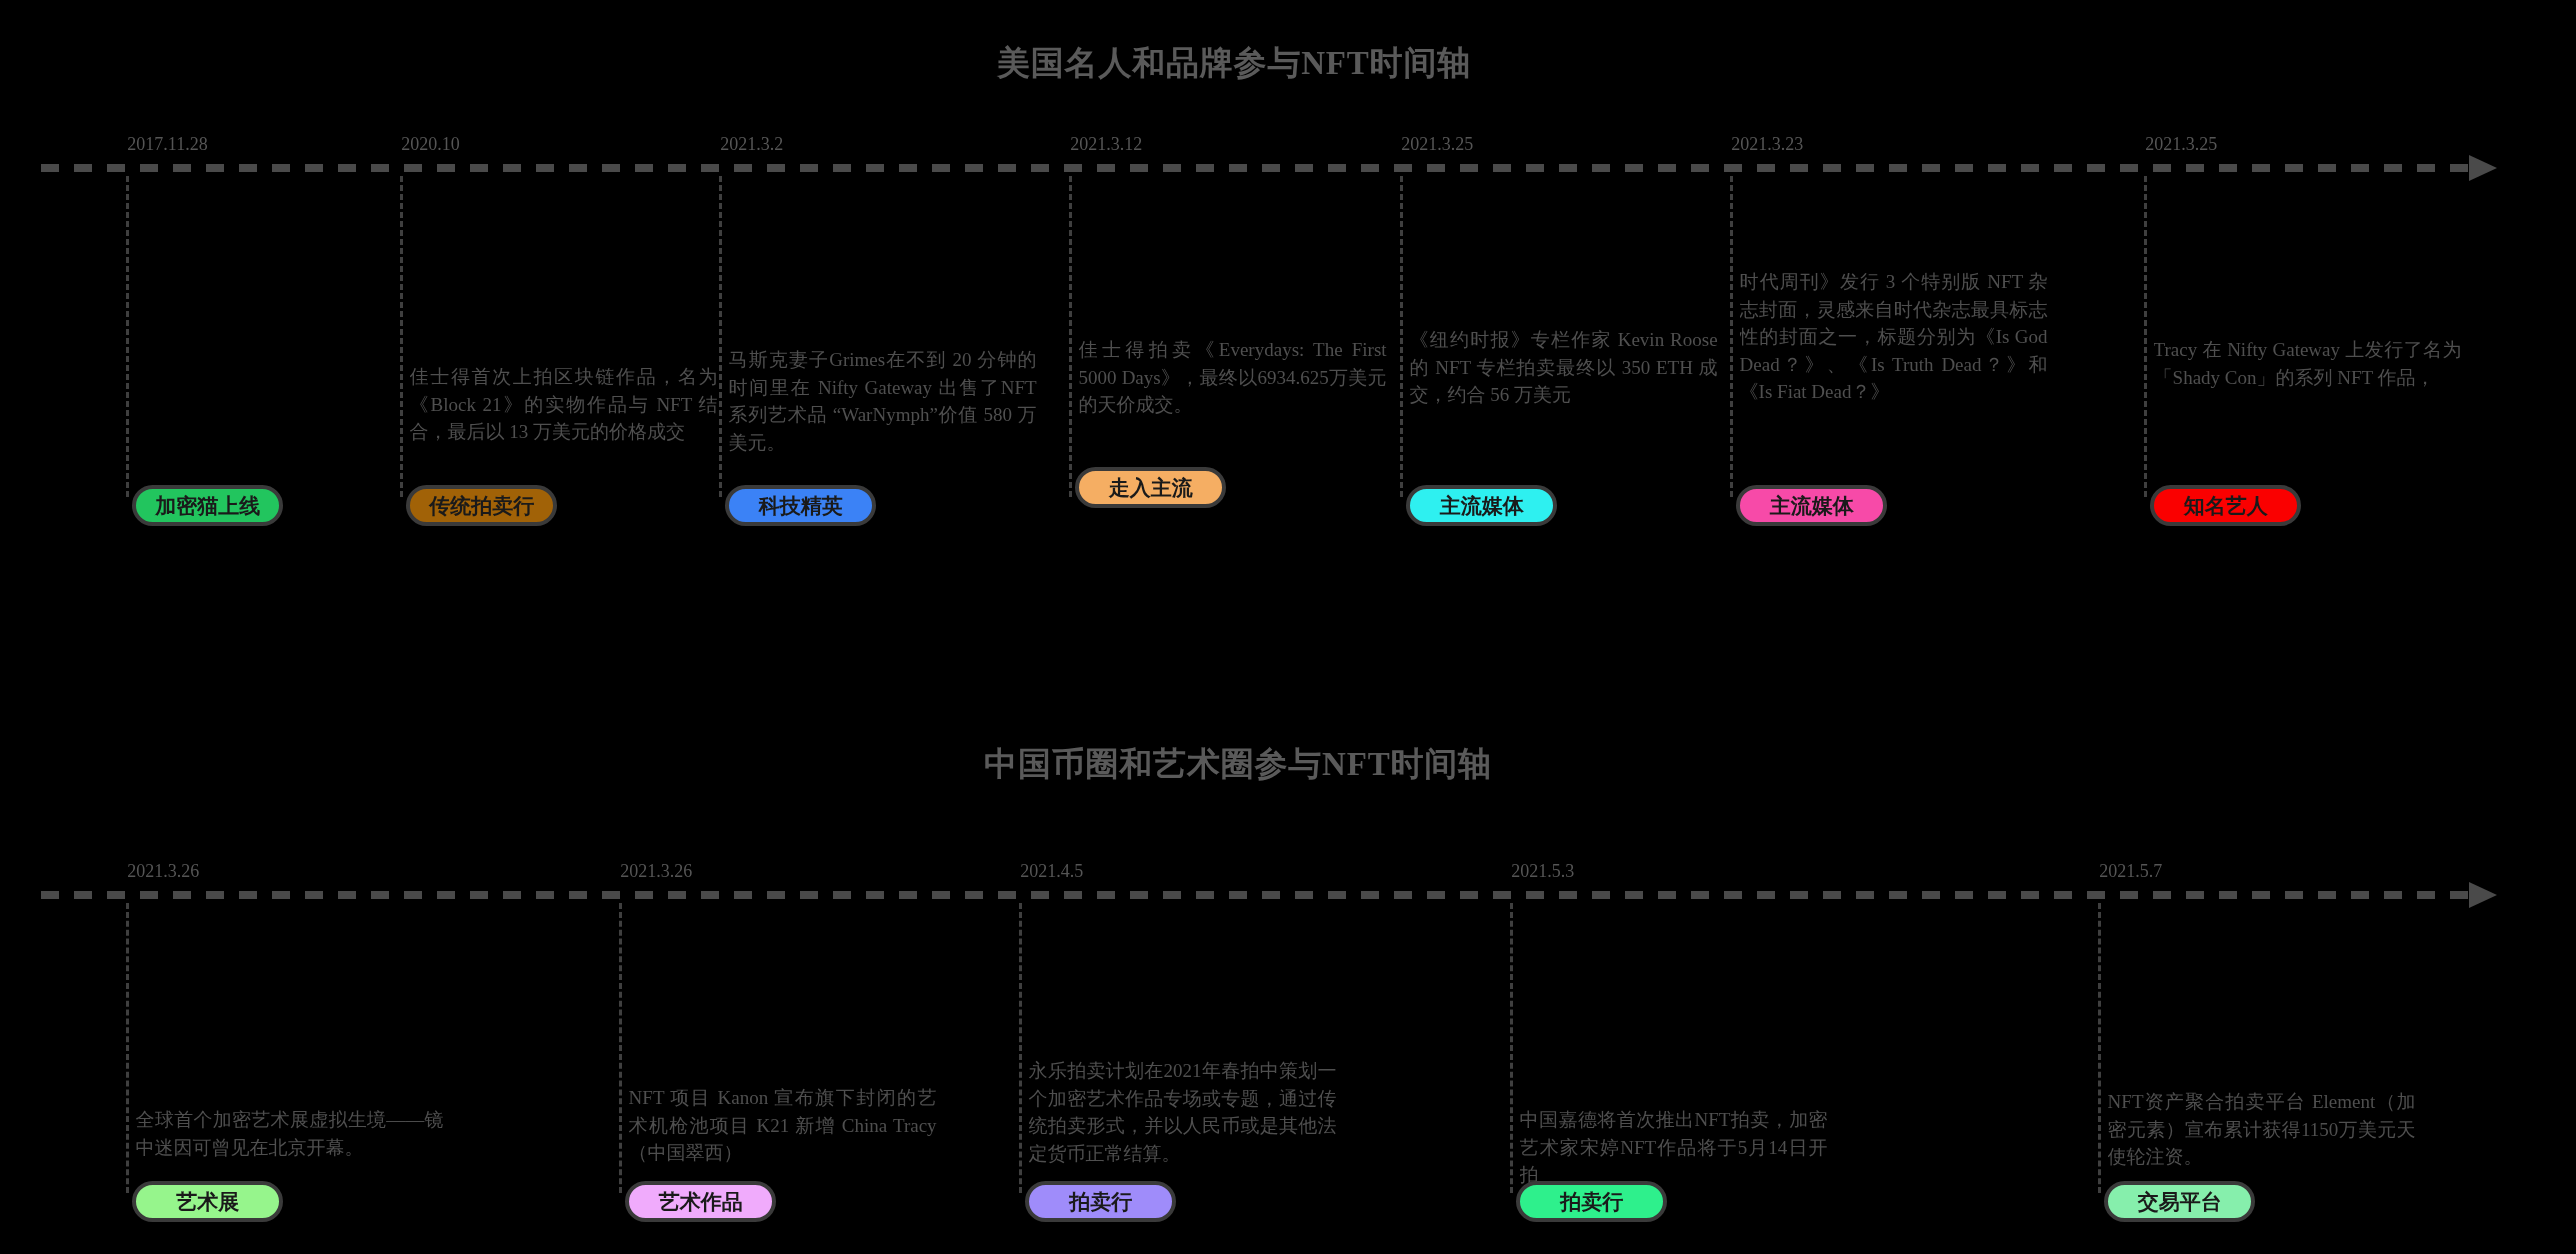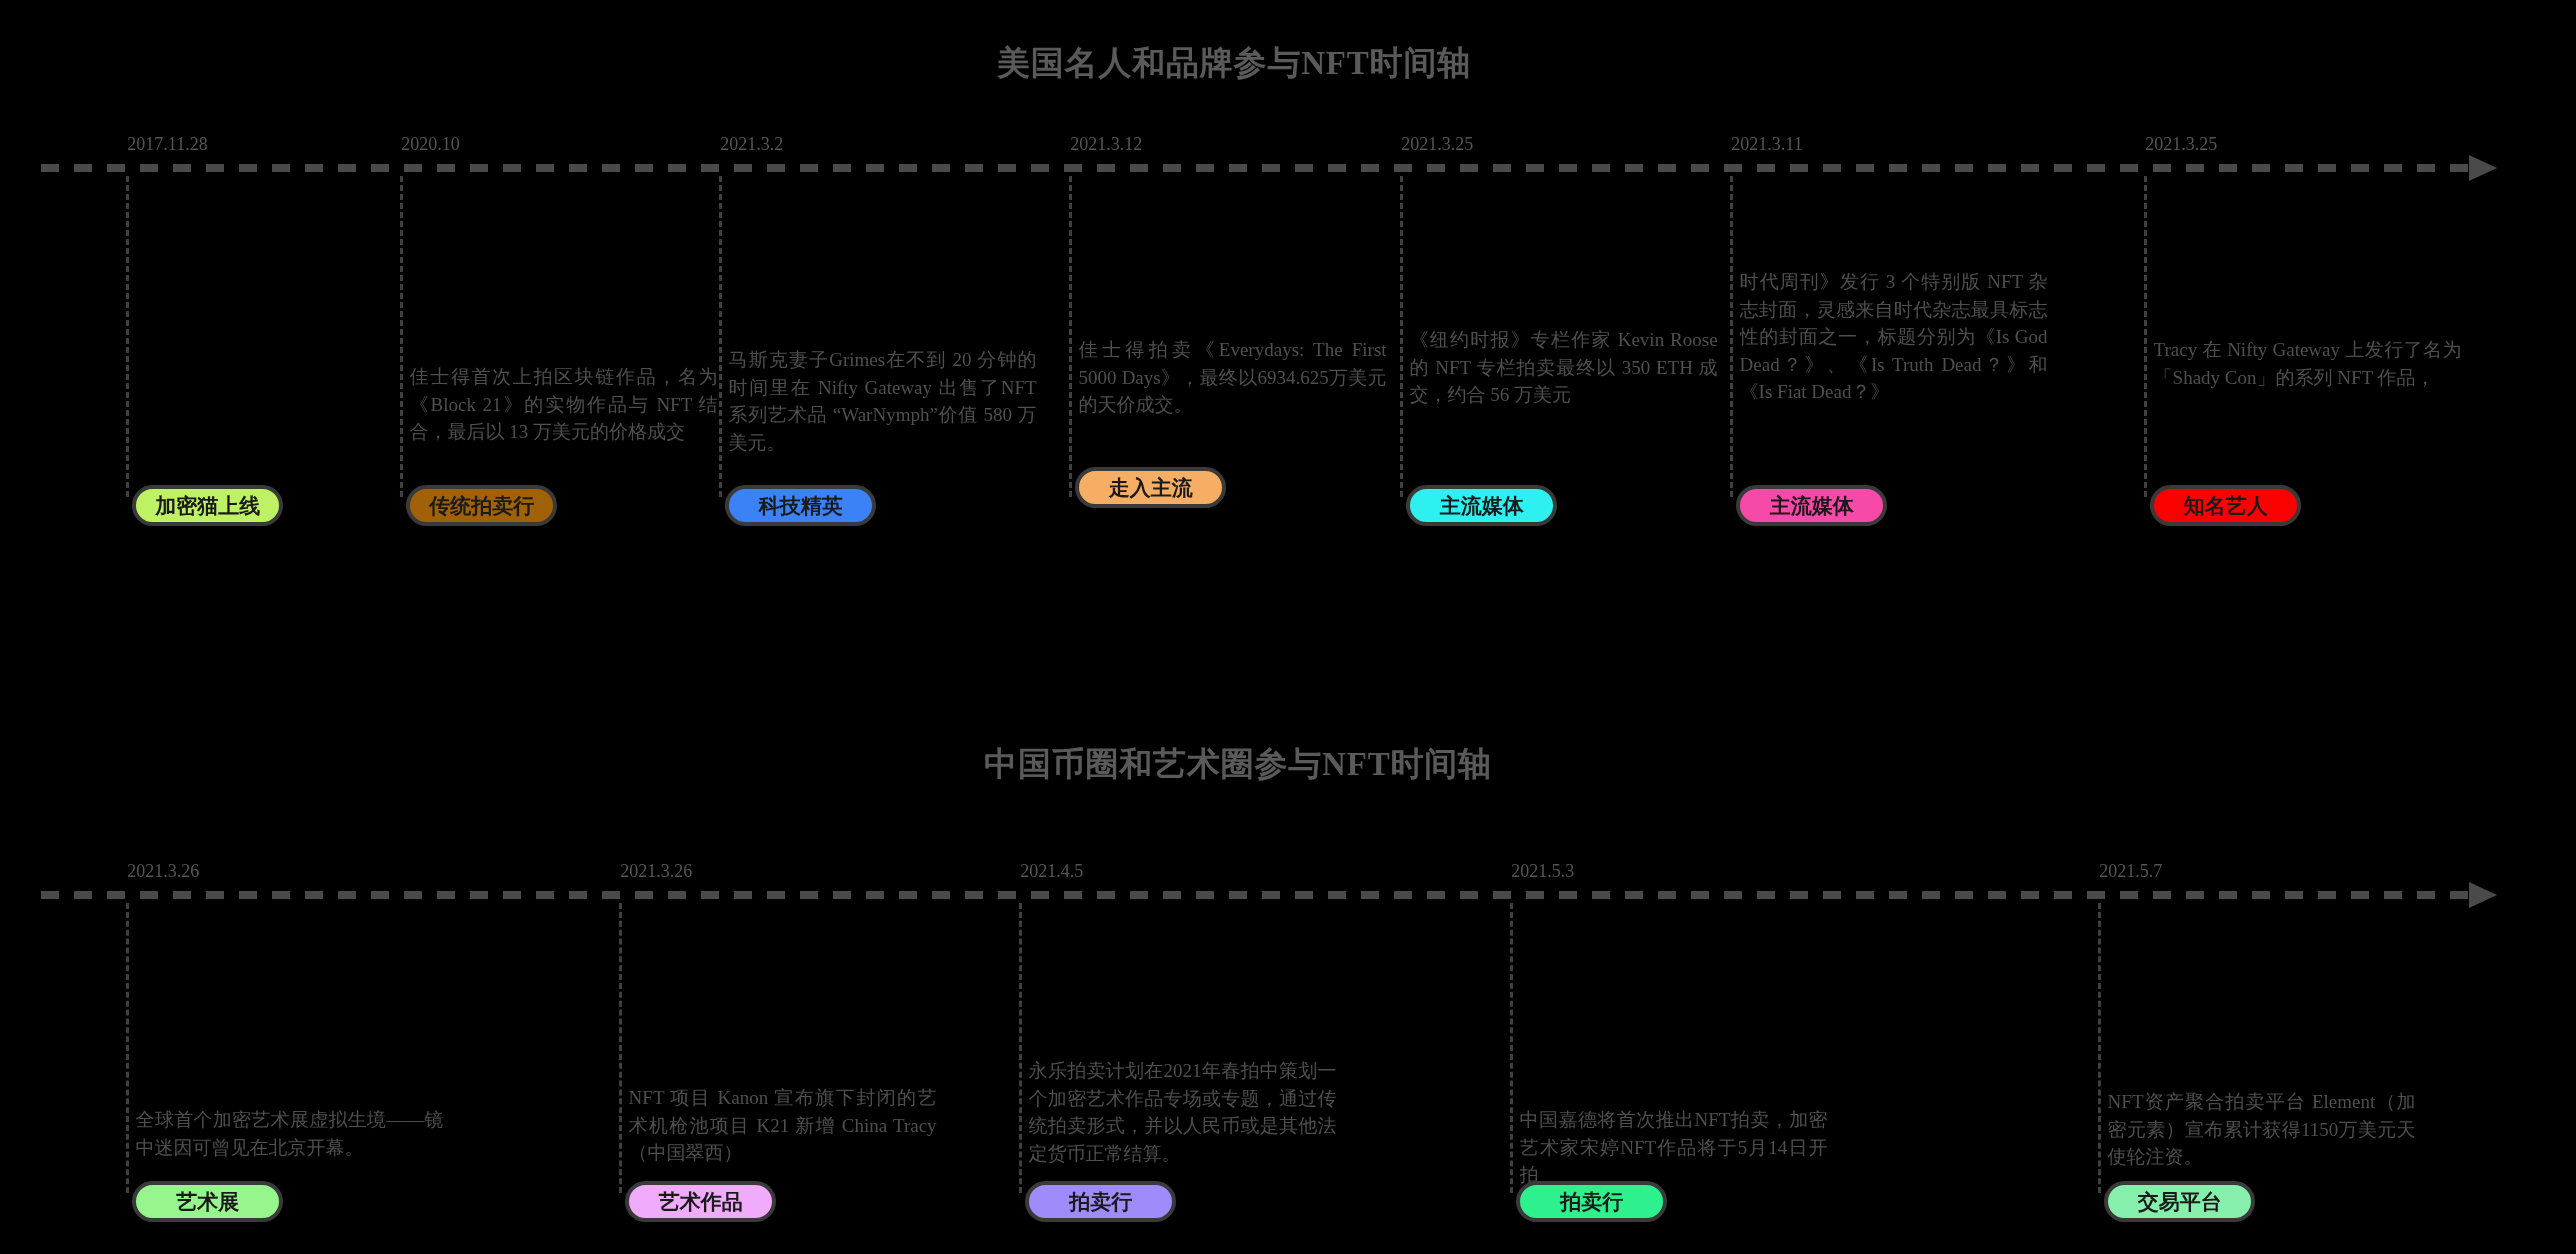--- a/index.html
+++ b/index.html
@@ -114,21 +114,21 @@
 
     <div class="axis">
       <div class="axis-line"></div>
       <div class="axis-arrow"></div>
     </div>
 
     <div class="event" style="left:124px; top:164px;">
       <div class="tick-label">2017.11.28</div>
       <div class="stem" style="height:321px;"></div>
       <div class="desc" style="top:164px; max-height:149px;"></div>
-      <div class="badge" style="top:321px; left:8.3px; background:#bef264;">加密猫上线</div>
+      <div class="badge" style="top:321px; left:8.3px; background:#22c55e;">加密猫上线</div>
     </div>
 
     <div class="event" style="left:398px; top:164px;">
       <div class="tick-label">2020.10</div>
       <div class="stem" style="height:321px;"></div>
       <div class="desc" style="top:199px; max-height:133px;">佳士得首次上拍区块链作品，名为《Block 21》的实物作品与 NFT 结合，最后以 13 万美元的价格成交</div>
       <div class="badge" style="top:321px; left:8.3px; background:#a16207;">传统拍卖行</div>
     </div>
 
     <div class="event" style="left:717px; top:164px;">
@@ -146,21 +146,21 @@
     </div>
 
     <div class="event" style="left:1398px; top:164px;">
       <div class="tick-label">2021.3.25</div>
       <div class="stem" style="height:321px;"></div>
       <div class="desc" style="top:162px; max-height:149px;">《纽约时报》专栏作家 Kevin Roose 的 NFT 专栏拍卖最终以 350 ETH 成交，约合 56 万美元</div>
       <div class="badge" style="top:321px; left:8.3px; background:#2ef0f0;">主流媒体</div>
     </div>
 
     <div class="event" style="left:1728px; top:164px;">
-      <div class="tick-label">2021.3.11</div>
+      <div class="tick-label">2021.3.23</div>
       <div class="stem" style="height:321px;"></div>
       <div class="desc" style="top:104px; max-height:207px;">时代周刊》发行 3 个特别版 NFT 杂志封面，灵感来自时代杂志最具标志性的封面之一，标题分别为《Is God Dead？》、《Is Truth Dead？》和《Is Fiat Dead？》</div>
       <div class="badge" style="top:321px; left:8.3px; background:#f74aa8;">主流媒体</div>
     </div>
 
     <div class="event" style="left:2142px; top:164px;">
       <div class="tick-label">2021.3.25</div>
       <div class="stem" style="height:321px;"></div>
       <div class="desc" style="top:172px; max-height:141px;">Tracy 在 Nifty Gateway 上发行了名为「Shady Con」的系列 NFT 作品，</div>
       <div class="badge" style="top:321px; left:8.3px; background:#fa0000;">知名艺人</div>

